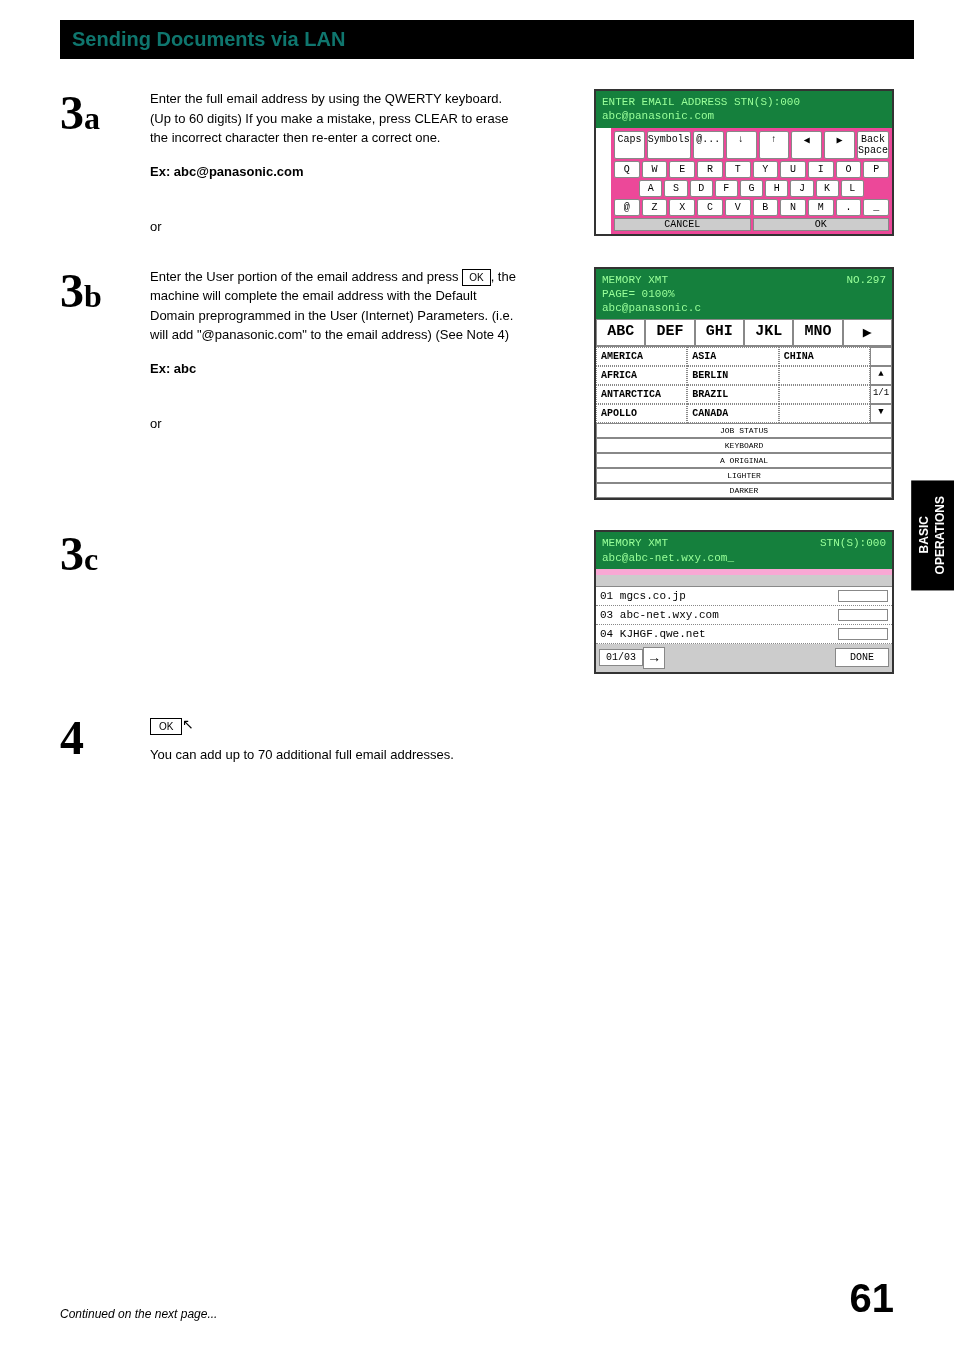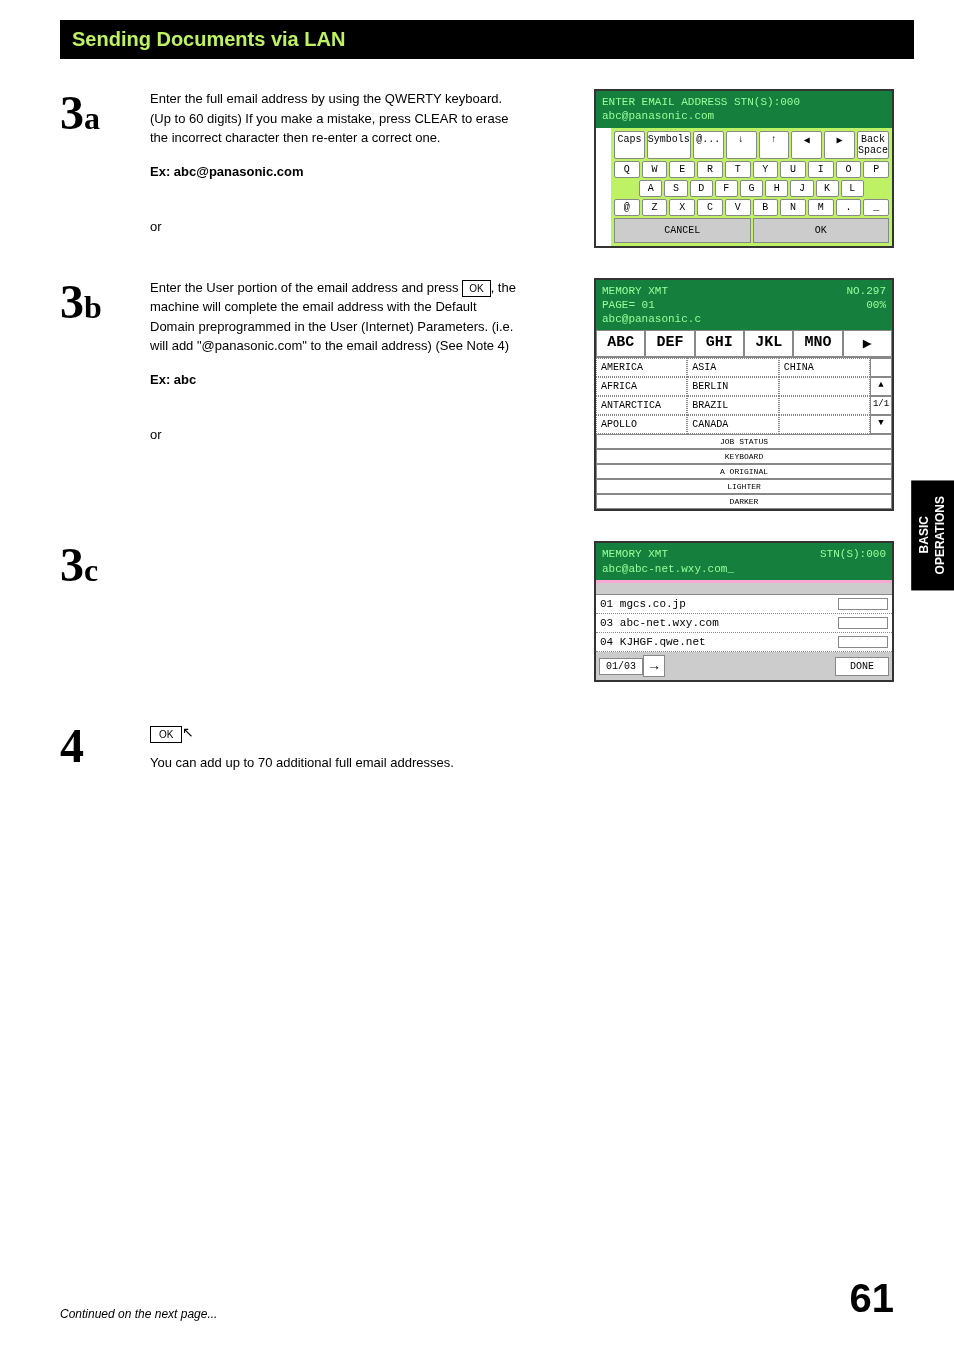--- a/index.html
+++ b/index.html
@@ -6,21 +6,21 @@
     body {
       font-family: Arial, Helvetica, sans-serif;
       width: 954px;
       height: 1351px;
       position: relative;
       background: #fff;
       color: #000;
     }
     .header-bar {
       background: #000;
-      color: #bef264;
+      color: #0f766e;
       padding: 8px 12px;
       margin: 20px 40px 30px 60px;
       font-size: 20px;
       font-weight: bold;
     }
     .content {
       padding: 0 60px;
     }
     .step-row {
       display: flex;
@@ -56,21 +56,21 @@
       font-family: "Courier New", monospace;
       font-size: 11px;
     }
     .display-header {
       background: #15803d;
       color: #9f9;
       padding: 4px 6px;
       line-height: 1.3;
     }
     .keyboard-area {
-      background: #bef264;
+      background: #ec4899;
       padding: 3px;
       margin-left: 15px;
     }
     .kb-row {
       display: flex;
       gap: 2px;
       margin-bottom: 2px;
     }
     .kb-key {
       flex: 1;
@@ -83,21 +83,21 @@
     }
     .kb-bottom {
       display: flex;
       gap: 2px;
     }
     .kb-cancel {
       flex: 1;
       background: #ccc;
       border: 1px solid #888;
       text-align: center;
-      padding: 6px;
+      padding: 0;
       font-size: 10px;
     }
     .abc-row {
       display: flex;
       border-bottom: 1px solid #888;
     }
     .abc-cell {
       flex: 1;
       text-align: center;
       border: 1px solid #888;
@@ -108,20 +108,21 @@
     }
     .loc-row {
       display: flex;
     }
     .loc-cell {
       flex: 1;
       border: 1px dotted #888;
       padding: 3px 4px;
       font-size: 10px;
       background: #fff;
+      font-weight: bold;
     }
     .loc-side {
       width: 22px;
       border: 1px solid #888;
       text-align: center;
       font-size: 9px;
       background: #fff;
       padding: 2px 0;
     }
     .job-row {
@@ -305,21 +306,21 @@
       <span class="inline-btn">OK</span><span>, the machine will complete the email address with the Default Domain preprogrammed in the User (Internet) Parameters.  (i.e. will add "@panasonic.com" to the email address) (See Note 4)</span>
       <div class="ex">Ex: abc</div>
       <div class="or">or</div>
     </div>
     <div class="display-box">
       <div class="display-header">
         <div style="display:flex;justify-content:space-between">
             <span>MEMORY XMT</span>
             <span>NO.297</span>
           </div>
-        <div style="display:flex;justify-content:space-between">
+        <div style="display:flex;">
             <span>PAGE=  01</span>
             <span>00%</span>
           </div>
         <div>abc@panasonic.c</div>
       </div>
       <div class="abc-row">
         <div class="abc-cell">ABC</div>
         <div class="abc-cell">DEF</div>
         <div class="abc-cell">GHI</div>
         <div class="abc-cell">JKL</div>
@@ -367,21 +368,21 @@
       <span>3</span><span class="step-sub">c</span>
     </div>
     <div class="display-box">
       <div class="display-header">
         <div style="display:flex;justify-content:space-between">
             <span>MEMORY XMT</span>
             <span>STN(S):000</span>
           </div>
         <div>abc@abc-net.wxy.com_</div>
       </div>
-      <div style="background:#7dd3fc;border-top:3px solid #f9a8d4">
+      <div style="background:#7dd3fc;border-top:6px solid #f9a8d4">
         <div style="height:12px;background:#ccc;border-bottom:1px solid #888"></div>
         <div class="domain-row">
             <span>01 mgcs.co.jp</span>
             <div class="domain-btn"></div>
           </div>
         <div class="domain-row">
             <span>03 abc-net.wxy.com</span>
             <div class="domain-btn"></div>
           </div>
         <div class="domain-row">

